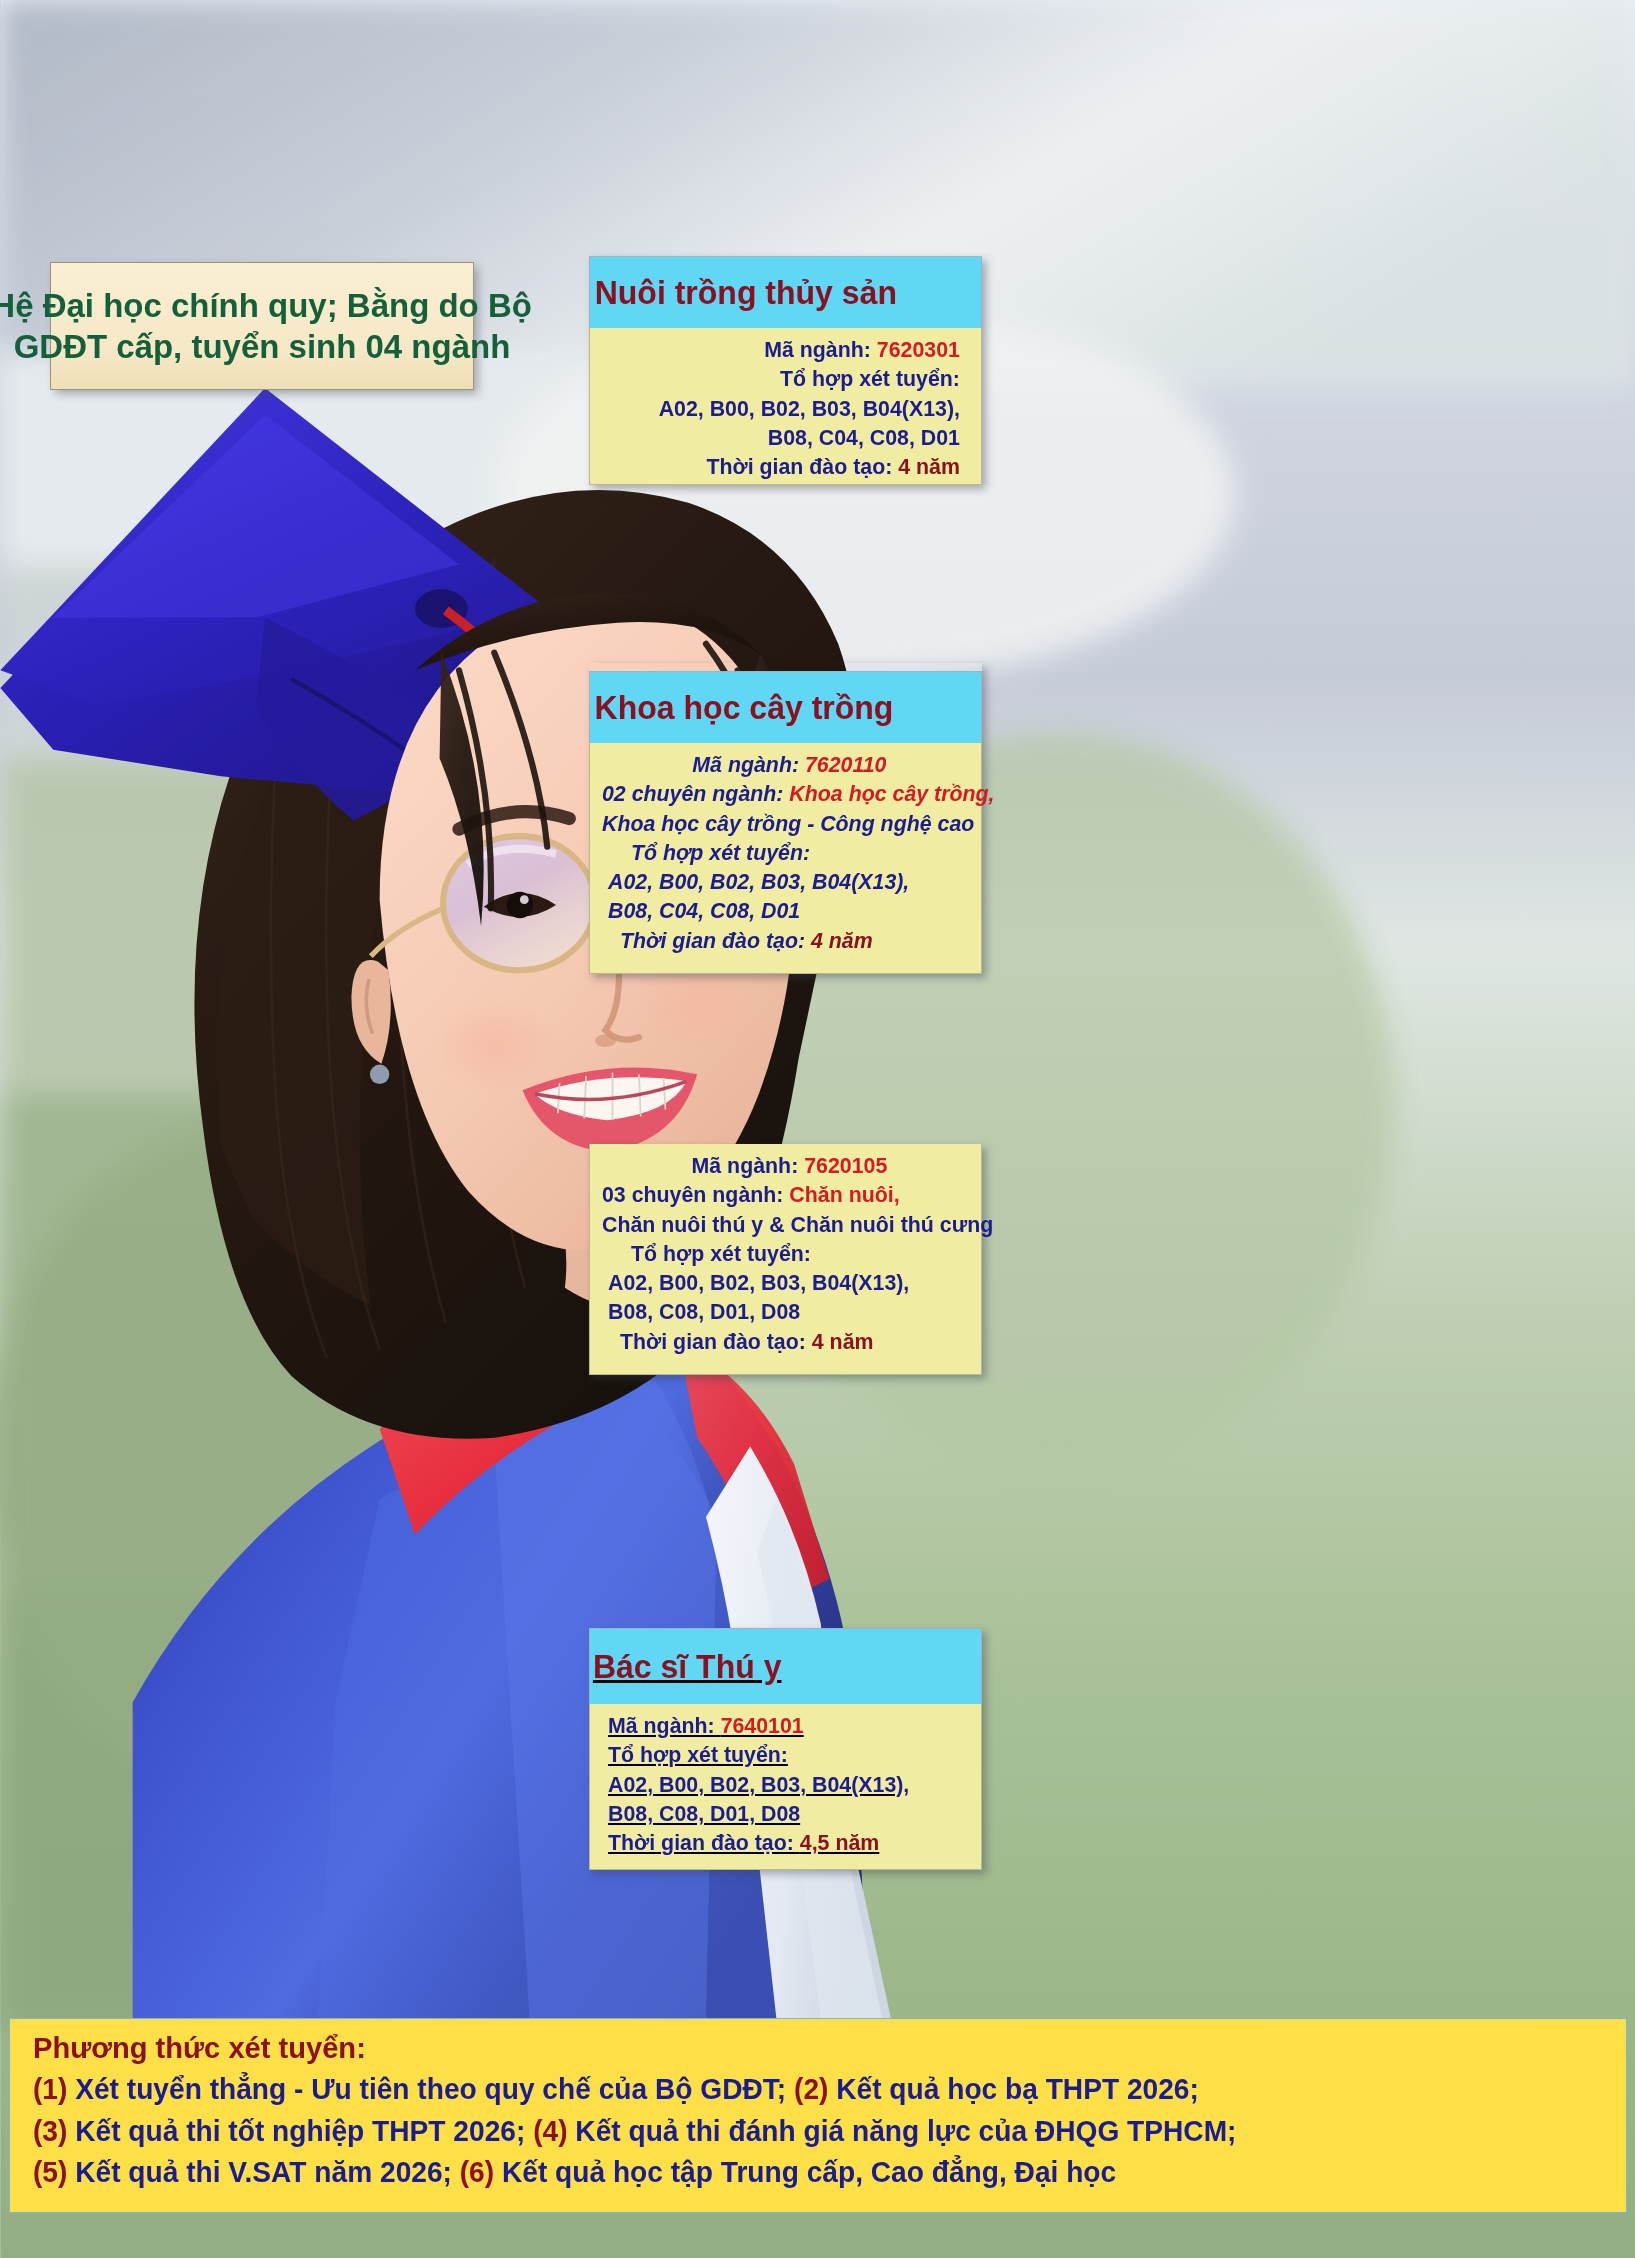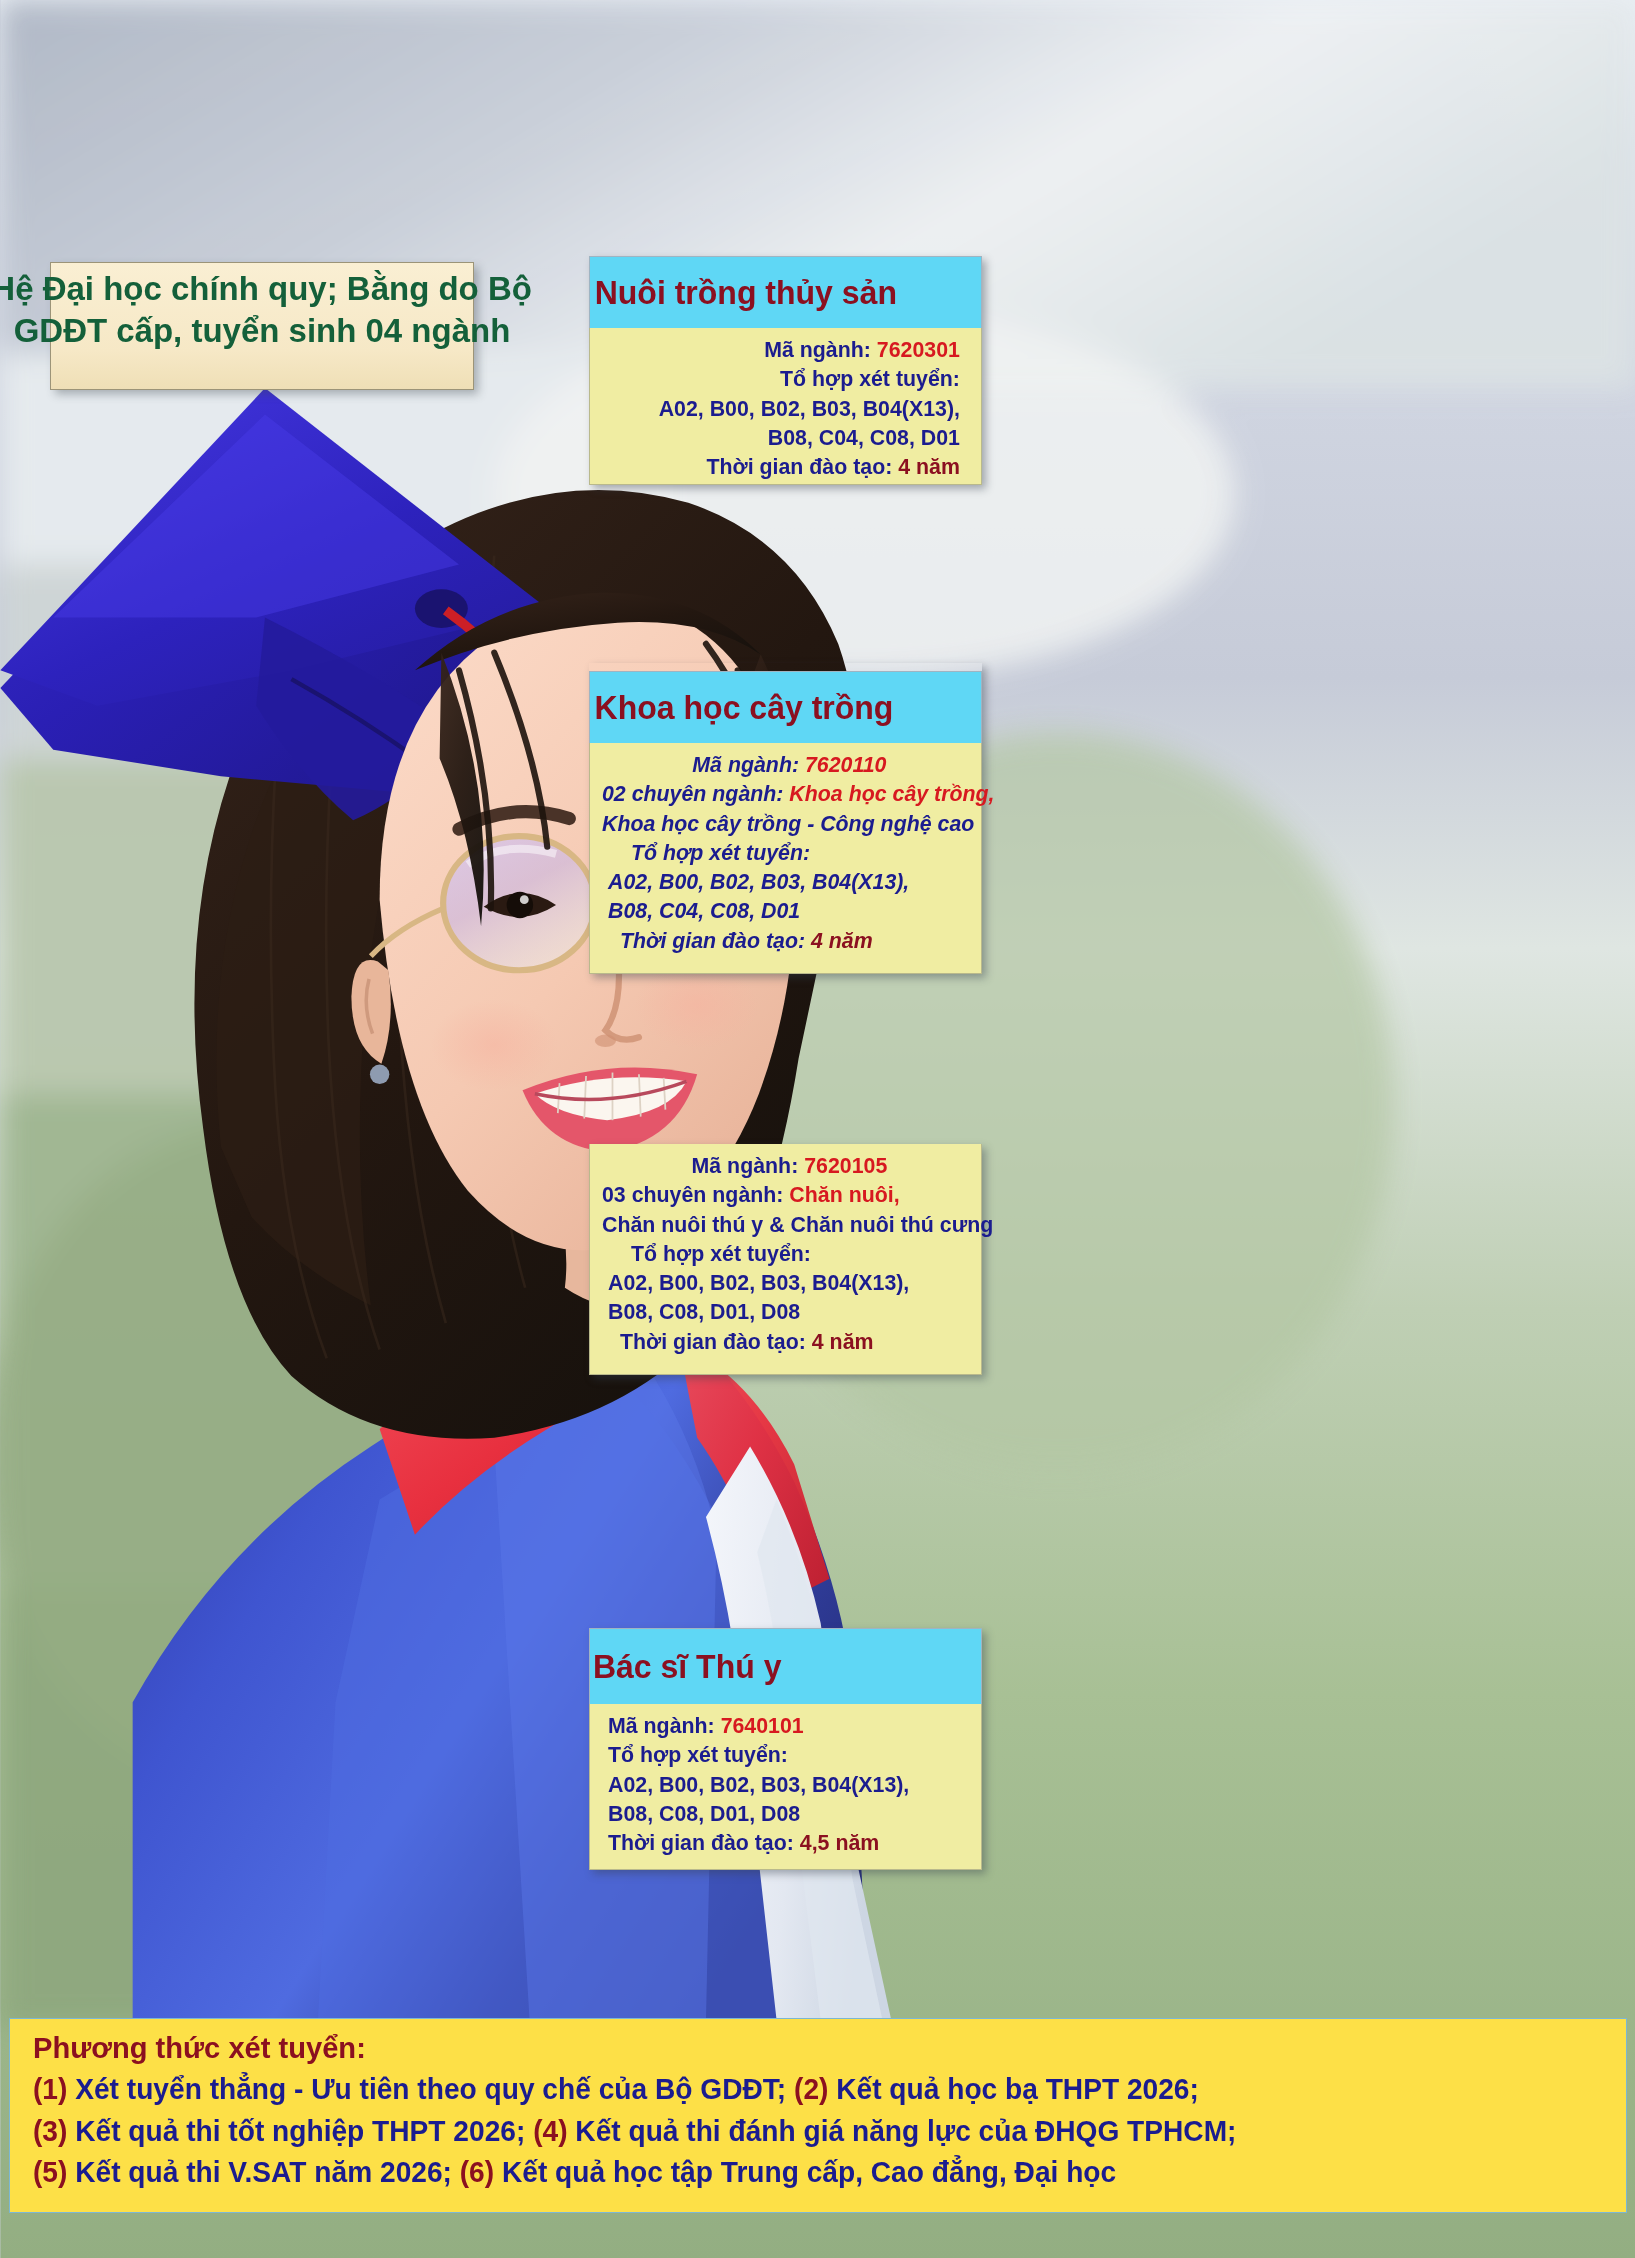--- a/index.html
+++ b/index.html
@@ -34,21 +34,21 @@
     white-space:nowrap;
     text-shadow:0.9px 0.9px 0 rgba(255,255,255,.45);
   }
 
   
   #subtitle-box{
     position:absolute;left:50px;top:262px;width:424px;height:128px;
     background:linear-gradient(180deg,#faefd3 0%,#f6e8c6 70%,#efdfb6 100%);
     border:1.8px solid #9c9478;
     box-shadow:5.3px 5.3px 8.8px rgba(60,70,80,.38);
-    display:flex;flex-direction:column;align-items:center;
+    display:flex;flex-direction:column;align-items:center;justify-content:center;
     padding:5.3px 8.8px;box-sizing:border-box;
   }
   #subtitle-box .line{
     font-family:"Liberation Sans Narrow","Liberation Sans",sans-serif;
     font-weight:700;font-size:34px;line-height:1.22;
     color:#14603a;white-space:nowrap;transform:scaleX(.97);
   }
 
   
   .card{
@@ -410,21 +410,21 @@
       <div class="row dkred" style="margin-left:23px;">Tổ hợp xét tuyển:</div>
       <div class="row">A02, B00, B02, B03, B04(X13),</div>
       <div class="row">B08, C08, D01, D08</div>
       <div class="row" style="margin-left:12.4px;">
         <span>Thời gian đào tạo: </span>
         <span class="dkred">4 năm</span>
       </div>
     </div>
   </div>
 
-  <div class="card" style="top:1628px;">
+  <div class="card" style="top:1628px;text-decoration:underline;">
     <div class="card-head" style="height:76px;">
       <div class="htxt">Bác sĩ Thú y</div>
     </div>
     <div class="card-body" style="height:166px;">
       <div class="row">
         <span>Mã ngành: </span>
         <span class="red">7640101</span>
       </div>
       <div class="row dkred">Tổ hợp xét tuyển:</div>
       <div class="row">A02, B00, B02, B03, B04(X13),</div>

